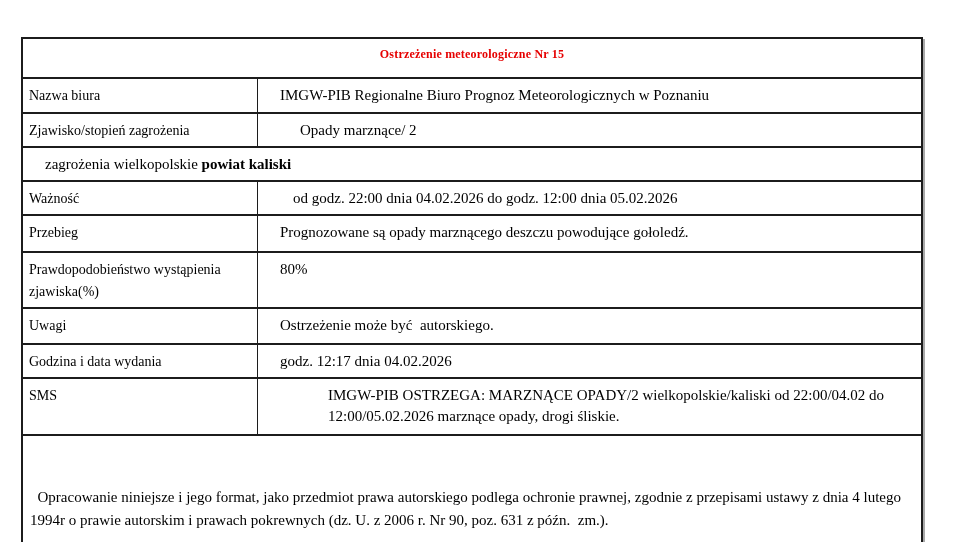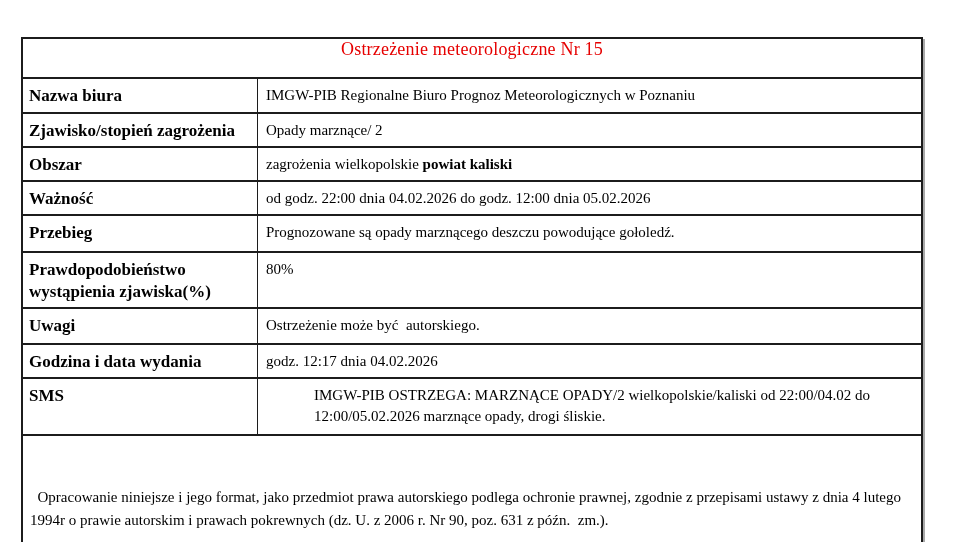--- a/index.html
+++ b/index.html
@@ -16,50 +16,52 @@
     width: 902px;
     border: 2px solid #1c1c1c;
     box-shadow: 2px 2px 0 #a9a9a9;
     background: #ffffff;
   }
   .title-row {
     min-height: 38px;
     display: flex;
     align-items: flex-start;
     justify-content: center;
-    font-size: 18px;
-    font-weight: normal;
+    padding-top: 8px;
+    font-size: 12px;
+    font-weight: bold;
     letter-spacing: 0.2px;
   }
   .row {
     display: flex;
     border-top: 2px solid #1c1c1c;
     align-items: stretch;
   }
   .cell-label {
     flex: 0 0 235px;
     border-right: 1px solid #1c1c1c;
-    font-weight: bold;
-    font-size: 17px;
+    font-weight: normal;
+    font-size: 14px;
     line-height: 22px;
     padding: 6px 4px 4px 6px;
     white-space: pre-wrap;
   }
   .cell-value {
     flex: 1 1 auto;
     font-size: 15px;
     line-height: 21px;
     padding: 6px 10px 4px 8px;
     white-space: pre-wrap;
+    margin-left: 14px;
   }
   .bold { font-weight: bold; }
   
   .rh35 { min-height: 35px; }
-  .rh34 { min-height: 34px; }
-  .rh33 { min-height: 33px; }
+  .rh34 { min-height: 34px; gap: 20px; }
+  .rh33 { min-height: 33px; gap: 13px; }
   .rh37 { min-height: 37px; }
   .rh53 { min-height: 53px; justify-content: center; }
   .rh36 { min-height: 36px; }
   .rh32 { min-height: 32px; }
   .rh57 { min-height: 57px; gap: 48px; }
   .footer-note {
     border-top: 2px solid #1c1c1c;
     min-height: 90px;
     font-size: 15px;
     line-height: 22.5px;
@@ -78,21 +80,20 @@
     <div class="cell-label">Nazwa biura</div>
     <div class="cell-value">IMGW-PIB Regionalne Biuro Prognoz Meteorologicznych w Poznaniu</div>
   </div>
 
   <div class="row rh34">
     <div class="cell-label">Zjawisko/stopień zagrożenia</div>
     <div class="cell-value">Opady marznące/ 2</div>
   </div>
 
   <div class="row rh34">
-    <div class="cell-label">Obszar</div>
     <div class="cell-value"><span>zagrożenia wielkopolskie </span><span class="bold">powiat kaliski</span></div>
   </div>
 
   <div class="row rh33">
     <div class="cell-label">Ważność</div>
     <div class="cell-value">od godz. 22:00 dnia 04.02.2026 do godz. 12:00 dnia 05.02.2026</div>
   </div>
 
   <div class="row rh37">
     <div class="cell-label">Przebieg</div>

